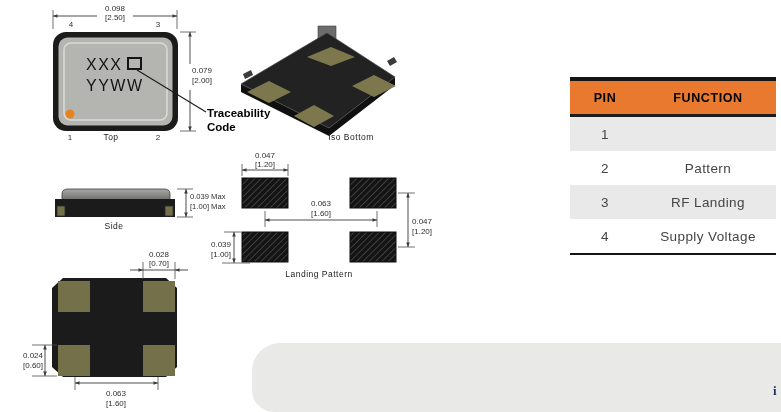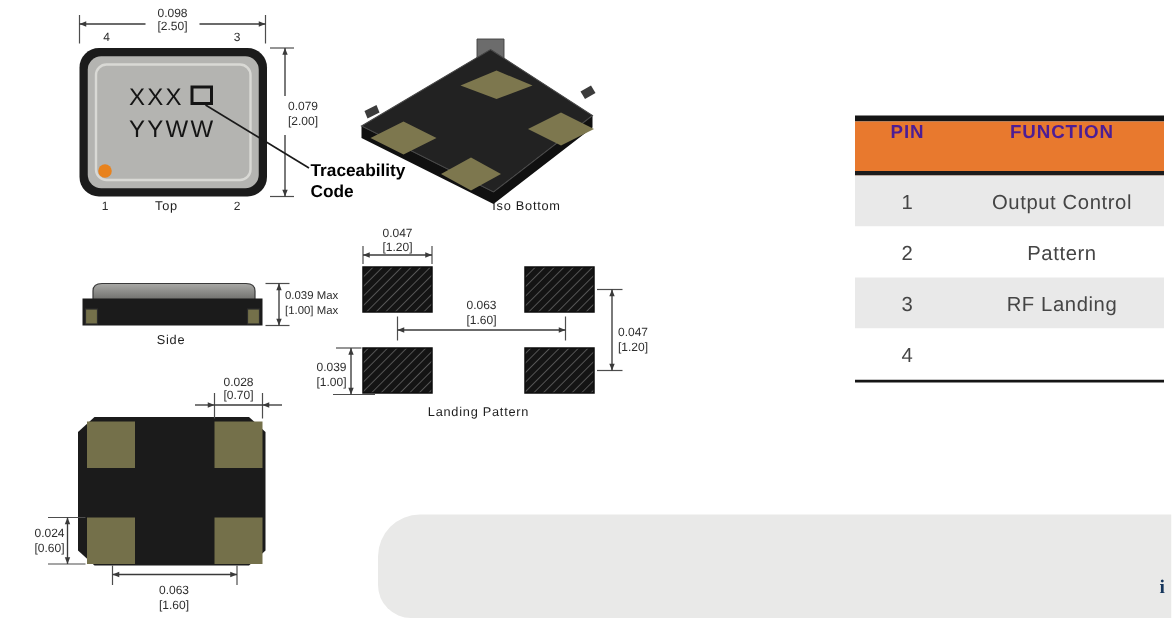--- a/index.html
+++ b/index.html
@@ -15,23 +15,23 @@
   .callout{font-size:11.5px;font-weight:bold;fill:#000;}
   .dimline{stroke:#3a3a3a;stroke-width:0.9;fill:none;}
   .tick{stroke:#4d4d4d;stroke-width:0.8;}
   .leader{stroke:#1a1a1a;stroke-width:1.1;}
 
   .pin-table{
     position:absolute;left:570px;top:77px;width:206px;
     border-top:4px solid #151515;border-bottom:2px solid #151515;
   }
   .pt-header{
-    display:flex;height:33px;
+    display:flex;align-items:center;height:33px;
     background:#E8792E;border-bottom:3px solid #1c1c1c;
-    color:#4c1d95;font-weight:bold;font-size:12.5px;letter-spacing:0.6px;
+    color:#000000;font-weight:bold;font-size:12.5px;letter-spacing:0.6px;
   }
   .pt-row{
     display:flex;align-items:center;height:34px;
     font-size:13.5px;color:#454545;letter-spacing:0.4px;background:#fff;
   }
   .pt-row.alt{background:#E9E9E9;}
   .col-pin{width:70px;text-align:center;}
   .col-fn{width:136px;text-align:center;}
 
   .watermark-blob{
@@ -187,26 +187,26 @@
 <div class="watermark-blob"></div>
 <span class="watermark-i">i</span>
 
 <div class="pin-table">
   <div class="pt-header">
     <div class="col-pin">PIN</div>
     <div class="col-fn">FUNCTION</div>
   </div>
   <div class="pt-row alt">
     <div class="col-pin">1</div>
-    <div class="col-fn">Output Control</div>
   </div>
   <div class="pt-row">
     <div class="col-pin">2</div>
     <div class="col-fn">Pattern</div>
   </div>
   <div class="pt-row alt">
     <div class="col-pin">3</div>
     <div class="col-fn">RF Landing</div>
   </div>
   <div class="pt-row">
     <div class="col-pin">4</div>
+    <div class="col-fn">Supply Voltage</div>
   </div>
 </div>
 
 </body></html>

